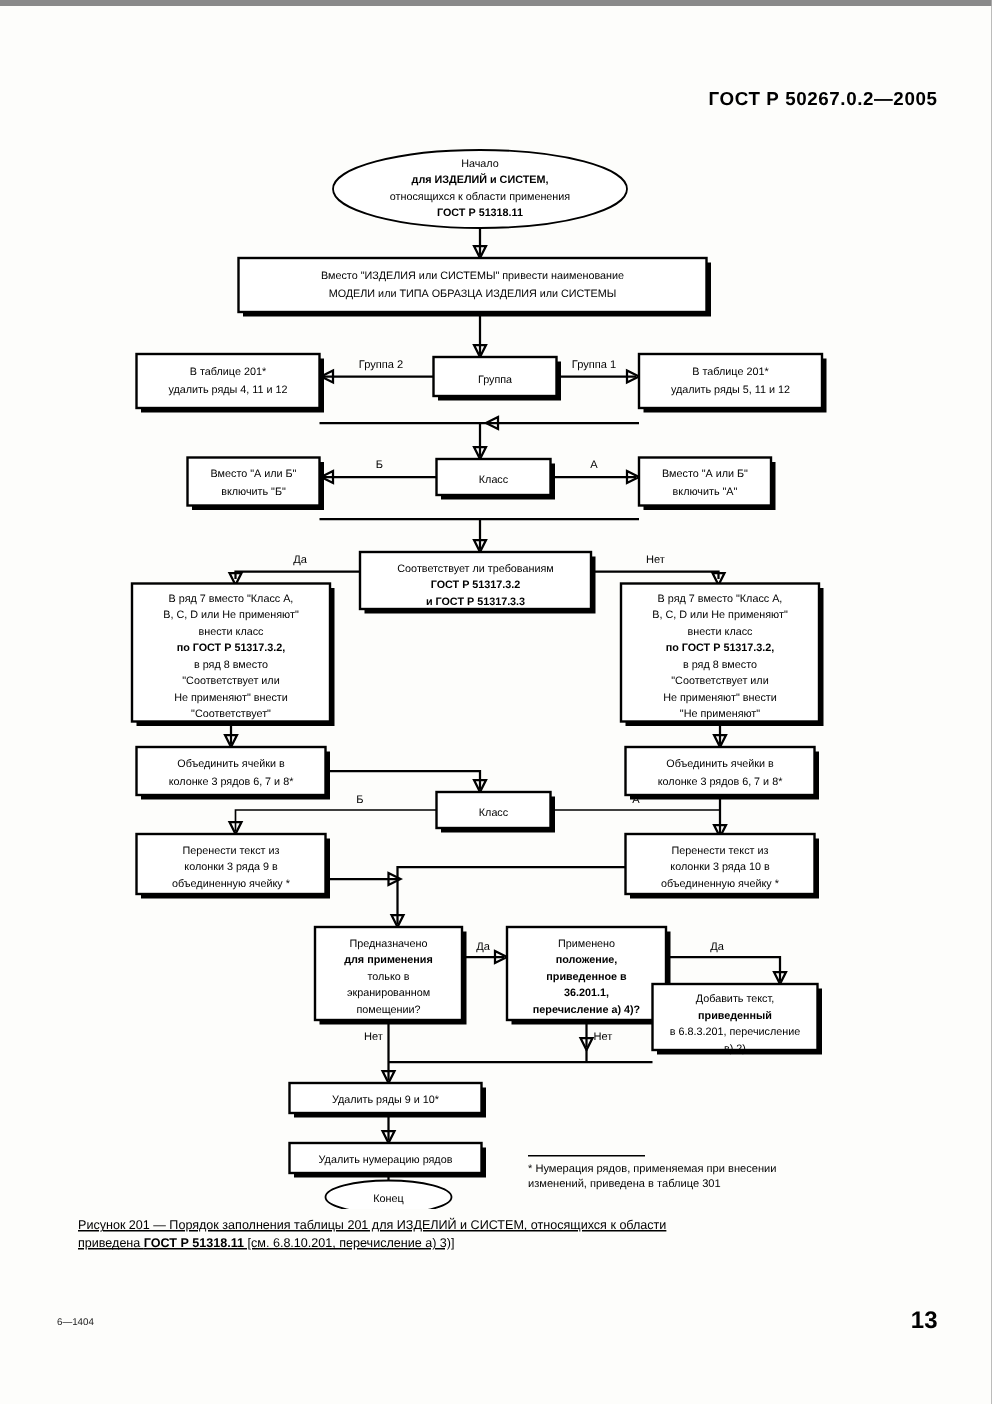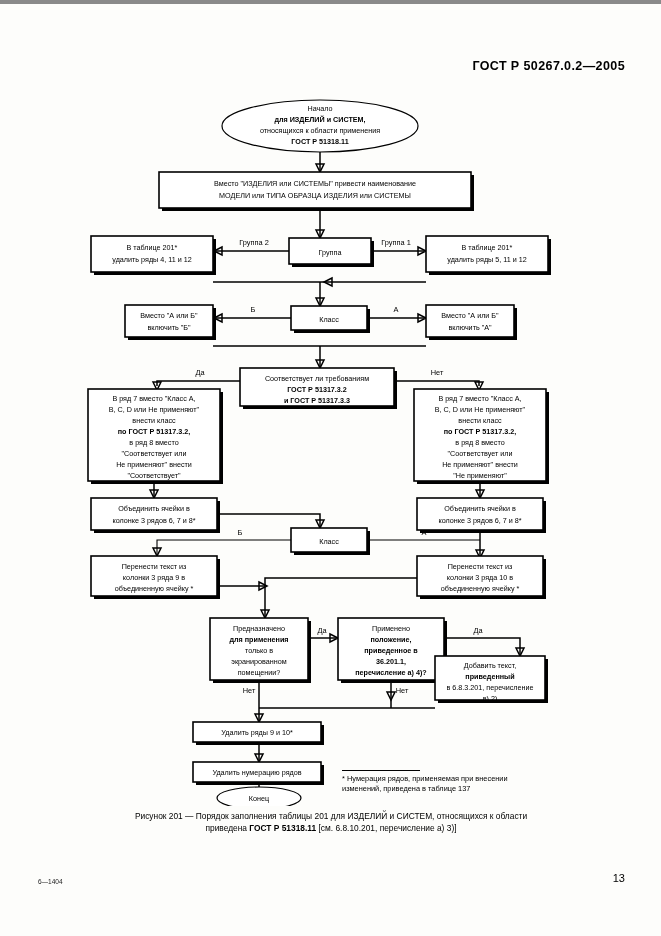--- a/index.html
+++ b/index.html
@@ -75,64 +75,66 @@
     font-size: 7.2px;
     text-anchor: middle;
   }
   .t-b { font-weight: bold; }
   .lbl {
     font-size: 7.4px;
     text-anchor: middle;
   }
   .footnote {
     position: absolute;
-    left: 342px;
+    left: 352px;
     top: 766px;
     width: 280px;
     font-size: 7.4px;
     line-height: 1.35;
     color: #000;
   }
   .footnote .rule {
     width: 78px;
     height: 0;
     border-top: 1px solid #000;
     margin-bottom: 3px;
   }
   .caption {
     position: absolute;
     left: 52px;
     top: 806px;
     width: 558px;
-    text-align: center;
+    text-align: left;
     font-size: 8.4px;
     line-height: 1.45;
     color: #000;
+    text-decoration: underline;
   }
   .caption b { font-weight: bold; }
   .footer {
     position: absolute;
     left: 0;
     top: 874px;
     width: 661px;
     height: 20px;
   }
   .footer-left {
     position: absolute;
     left: 38px;
     top: 0;
     font-size: 6.5px;
     color: #222;
   }
   .footer-right {
     position: absolute;
     right: 36px;
     top: -6px;
-    font-size: 11px;
+    font-size: 16px;
     color: #000;
+    font-weight: bold;
   }
 </style>
 </head>
 <body>
 
 <div class="page">
   <div class="page-inner">
 
     <div class="doc-header">ГОСТ Р 50267.0.2—2005</div>
 
@@ -383,21 +385,21 @@
         <g>
           <ellipse class="ellipse" cx="259" cy="712" rx="42" ry="11"></ellipse>
           <text class="t" x="259" y="715">Конец</text>
         </g>
       </svg>
     </div>
 
     <div class="footnote">
       <div class="rule"></div>
       <div>* Нумерация рядов, применяемая при внесении</div>
-      <div>изменений, приведена в таблице 137</div>
+      <div>изменений, приведена в таблице 301</div>
     </div>
 
     <div class="caption">
       <div>Рисунок 201 — Порядок заполнения таблицы 201 для ИЗДЕЛИЙ и СИСТЕМ, относящихся к области</div>
       <div>
         <span>приведена </span><b>ГОСТ Р 51318.11</b><span> [см. 6.8.10.201, перечисление а) 3)]</span>
       </div>
     </div>
 
     <div class="footer">

